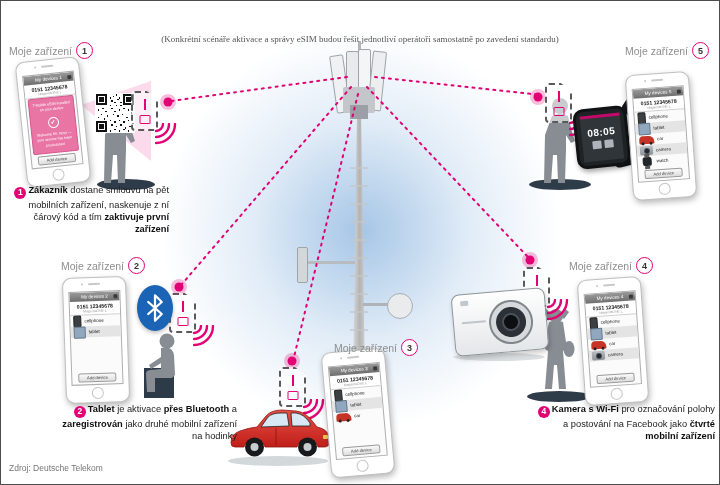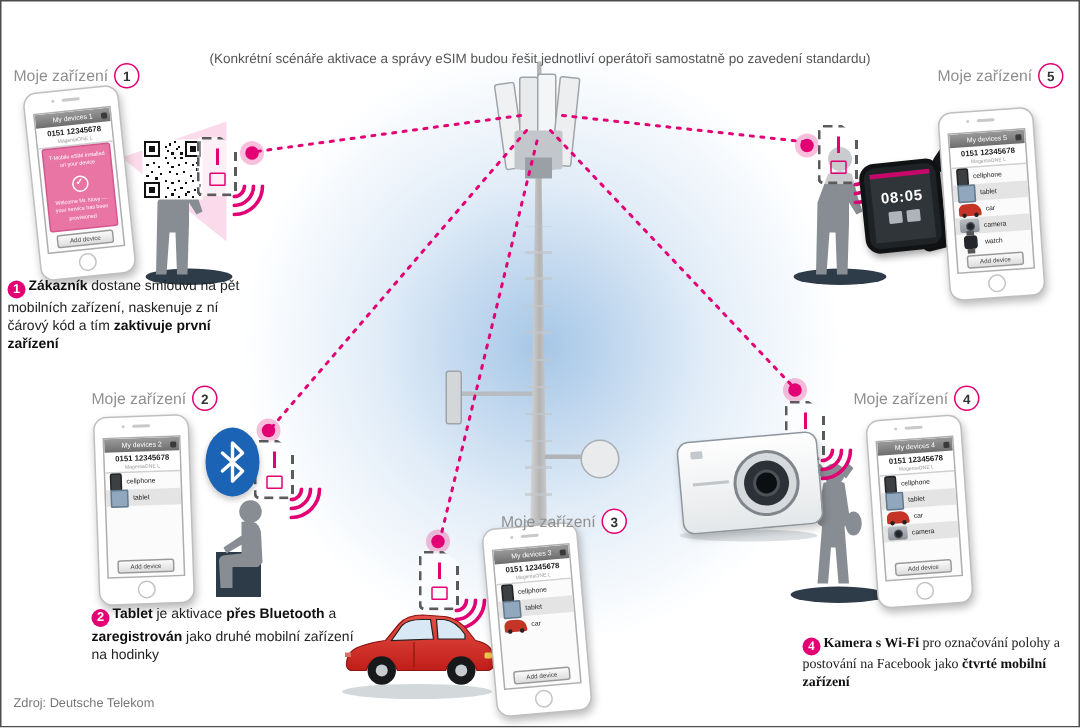--- a/index.html
+++ b/index.html
@@ -1,20 +1,20 @@
 <!DOCTYPE html>
 <html><head>
 <meta charset="utf-8">
 <style>
   html,body{margin:0;padding:0;background:#fff;font-family:"Liberation Sans",sans-serif;}
   .canvas{position:relative;width:718px;height:483px;border:1px solid #4d4d4d;background:#fff;overflow:hidden;}
   
   .titlebar{position:absolute;left:0;top:0;width:100%;height:27px;background:#E20074;z-index:8;}
   .titlebar h1{margin:0;text-align:center;font-size:18px;line-height:27px;color:#fff;font-weight:bold;}
-  .subtitle{position:absolute;left:0;top:33px;width:100%;text-align:center;font-size:9px;color:#555;z-index:8;}
+  .subtitle{position:absolute;left:0;top:33px;width:100%;text-align:center;font-size:9px;color:#555;z-index:8;font-family:Liberation Serif, serif;}
   .source{position:absolute;left:8px;top:462px;font-size:8.5px;color:#777;z-index:8;}
   
   .glow{position:absolute;left:160px;top:30px;width:400px;height:400px;z-index:1;
         background:radial-gradient(closest-side,rgba(150,188,226,.85),rgba(190,214,238,.45) 55%,rgba(255,255,255,0));}
   
   .tw{position:absolute;z-index:2;}
   .mast{left:351px;top:108px;width:14px;height:344px;clip-path:polygon(36% 0,64% 0,100% 100%,0 100%);
         background:linear-gradient(90deg,#dedede,#b3b3b3 55%,#d2d2d2);}
   .rungs{left:349px;top:150px;width:18px;height:290px;background:repeating-linear-gradient(180deg,rgba(0,0,0,0) 0 16px,#c3c7ca 16px 18px);opacity:.7;}
   .panel{border:1px solid #9fa4a8;border-radius:2px;}
@@ -68,21 +68,21 @@
   .ic-camera::after{content:"";position:absolute;left:4px;top:1.5px;width:6px;height:6px;border-radius:50%;
                     background:radial-gradient(circle,#20262b 40%,#4a5056 60%);}
   .ic-watch{width:9px;height:9px;background:#23272b;border-radius:2.5px;position:relative;margin:0 2px;}
   .ic-watch::before{content:"";position:absolute;left:2px;top:-3px;width:5px;height:3px;background:#555;}
   .ic-watch::after{content:"";position:absolute;left:2px;bottom:-3px;width:5px;height:3px;background:#555;}
   
   .mz{position:absolute;display:flex;align-items:center;gap:4px;font-size:10.5px;color:#8f8f8f;z-index:7;}
   .ring{width:15px;height:15px;border:1.6px solid #E20074;border-radius:50%;background:#fff;color:#333;font-weight:bold;
         font-size:9px;display:flex;align-items:center;justify-content:center;}
   
-  .step{position:absolute;font-size:9.3px;line-height:1.32;color:#222;text-align:left;z-index:7;}
+  .step{position:absolute;font-size:9.3px;line-height:1.32;color:#222;text-align:right;z-index:7;}
   .step .bld{font-weight:bold;color:#101010;}
   .badge{display:inline-flex;width:12px;height:12px;border-radius:50%;background:#E20074;color:#fff;font-size:8.5px;
          font-weight:bold;align-items:center;justify-content:center;vertical-align:-2px;margin-right:2px;}
   
   .camera{position:absolute;left:452px;top:290px;width:92px;height:60px;transform:rotate(-5deg);z-index:5;
           background:linear-gradient(#fefefe,#e4e7e9);border:1.5px solid #8f969b;border-radius:8px;box-shadow:1px 3px 5px rgba(0,0,0,.2);}
   .lens{position:absolute;right:13px;top:9px;width:40px;height:40px;border-radius:50%;background:#d7dadd;border:2px solid #80868b;}
   .lens-i{position:absolute;inset:5px;border-radius:50%;background:#2b3136;}
   .lens-c{position:absolute;inset:11px;border-radius:50%;background:#0c0f12;border:2px solid #4a5157;}
   .flash{position:absolute;left:8px;top:6px;width:8px;height:5px;background:#c3c8cc;border-radius:1px;}
@@ -456,17 +456,17 @@
     <span>Moje zařízení</span>
     <span class="ring">4</span>
   </div>
   <div class="mz" style="left:624px;top:41px;">
     <span>Moje zařízení</span>
     <span class="ring">5</span>
   </div>
 
   <div class="step" style="left:4px;top:183px;width:164px;"><span class="badge">1</span><span class="bld">Zákazník </span><span>dostane smlouvu na pět mobilních zařízení, naskenuje z ní čárový kód a tím </span><span class="bld">zaktivuje první zařízení</span></div>
   <div class="step" style="left:60px;top:402px;width:176px;"><span class="badge">2</span><span class="bld">Tablet </span><span>je aktivace </span><span class="bld">přes Bluetooth </span><span>a </span><span class="bld">zaregistrován </span><span>jako druhé mobilní zařízení na hodinky</span></div>
-  <div class="step" style="left:534px;top:422px;width:180px;font-family:Liberation Serif, serif;"><span class="badge">4</span><span class="bld">Kamera s Wi-Fi </span><span>pro označování polohy a postování na Facebook jako </span><span class="bld">čtvrté mobilní zařízení</span></div>
+  <div class="step" style="left:534px;top:402px;width:180px;"><span class="badge">4</span><span class="bld">Kamera s Wi-Fi </span><span>pro označování polohy a postování na Facebook jako </span><span class="bld">čtvrté mobilní zařízení</span></div>
 
   <div class="source">Zdroj: Deutsche Telekom</div>
 
 </div>
 
 </body></html>

